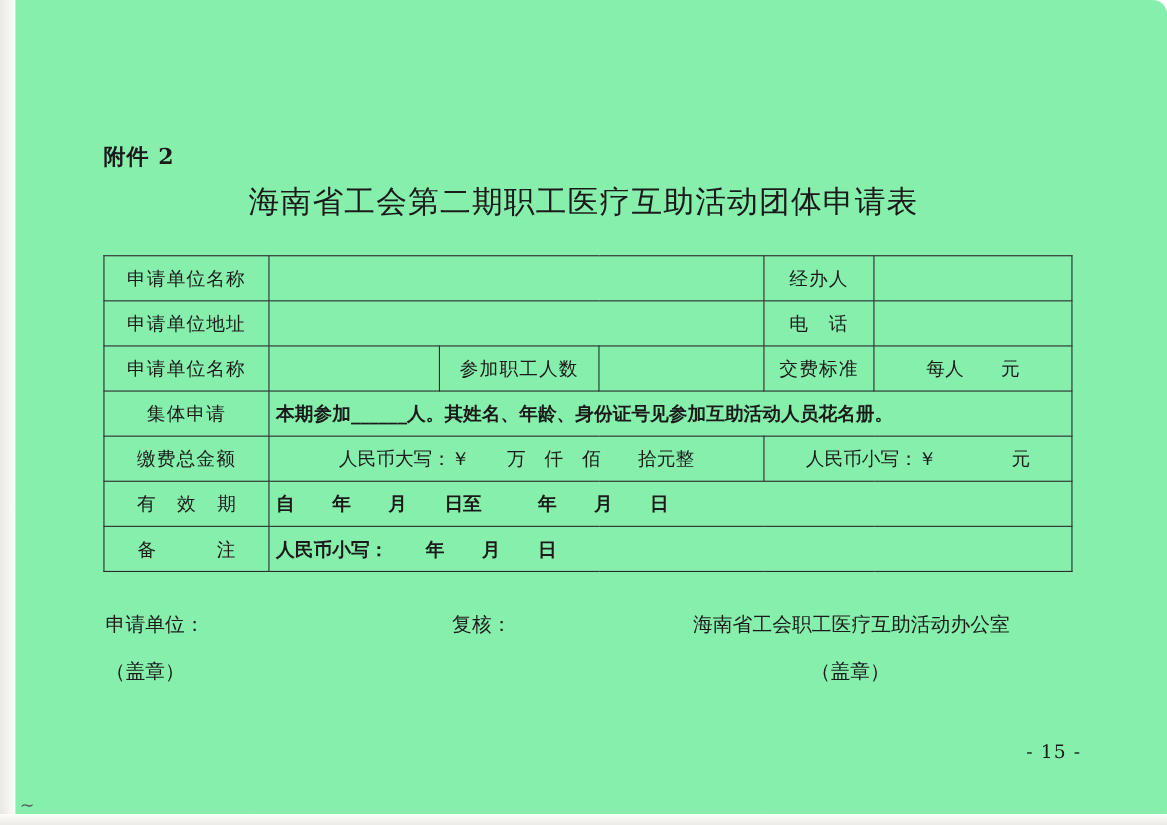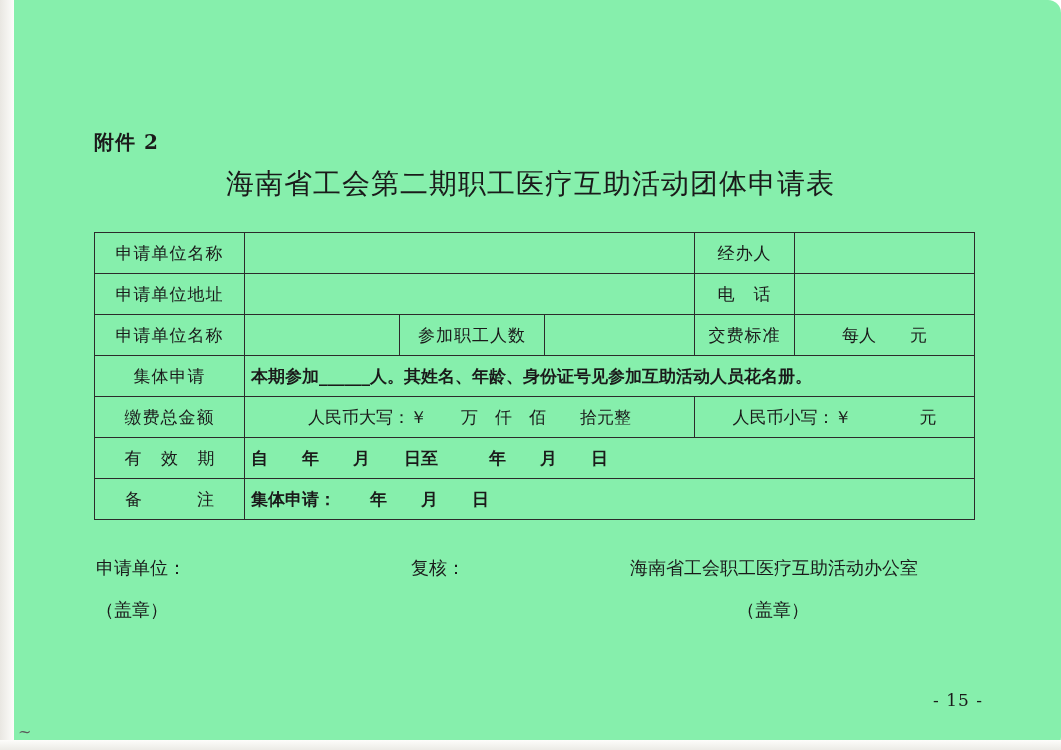--- a/index.html
+++ b/index.html
@@ -132,21 +132,21 @@
     top: 0;
   }
   .seal-right {
     position: absolute;
     left: 737px;
     top: 0;
   }
   .page-num {
     position: absolute;
     right: 78px;
-    top: 690px;
+    top: 674px;
     font-size: 17px;
     letter-spacing: 1px;
   }
   .mark {
     position: absolute;
     left: 18px;
     top: 722px;
     font-size: 16px;
     color: #5a5a5a;
   }
@@ -200,21 +200,21 @@
         <td class="lbl">缴费总金额</td>
         <td class="center" colspan="3">人民币大写：￥　　万　仟　佰　　拾元整</td>
         <td class="center" colspan="2">人民币小写：￥　　　　元</td>
       </tr>
       <tr>
         <td class="lbl-sp">有 效 期</td>
         <td class="val-pad" colspan="5">自　　年　　月　　日至　　　年　　月　　日</td>
       </tr>
       <tr>
         <td class="lbl-sp">备　　注</td>
-        <td class="val-pad" colspan="5">集体申请：　　年　　月　　日</td>
+        <td class="val-pad" colspan="5">人民币小写：　　年　　月　　日</td>
       </tr>
     </tbody>
   </table>
 
   <div class="sig-row">
     <div class="sig-applicant">申请单位：</div>
     <div class="sig-review">复核：</div>
     <div class="sig-office">海南省工会职工医疗互助活动办公室</div>
   </div>
 

